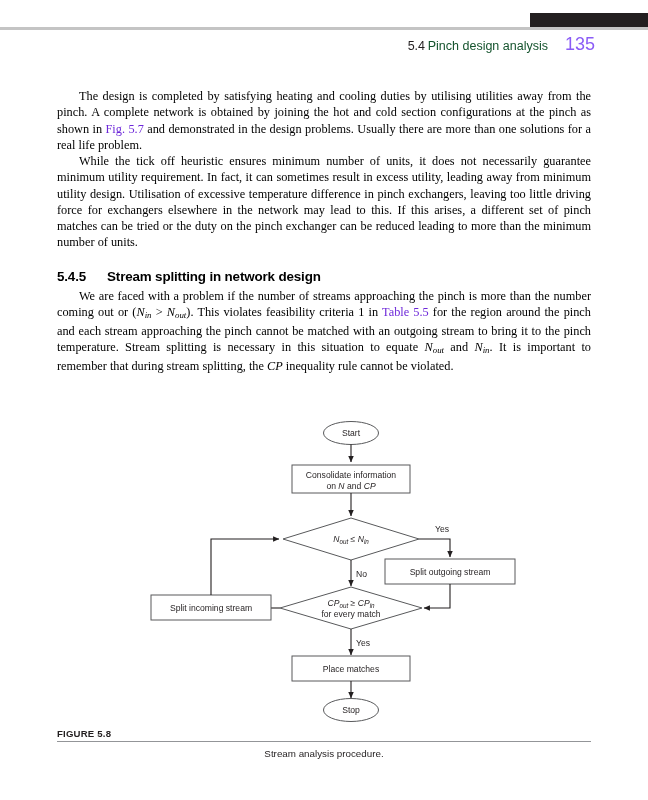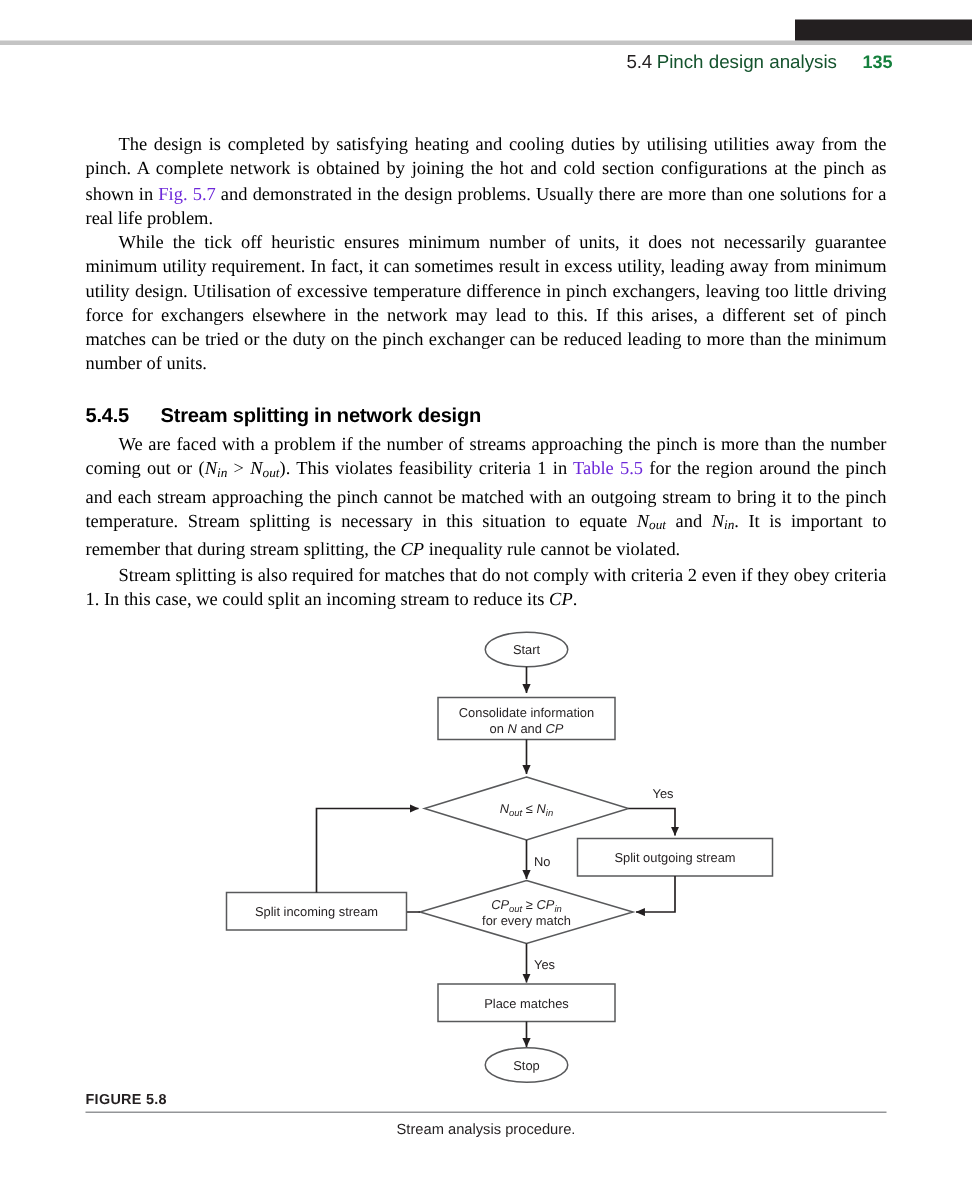--- a/index.html
+++ b/index.html
@@ -44,24 +44,24 @@
   #running-head .sec-num {
     font-weight: normal;
     color: #231f20;
     letter-spacing: -0.1px;
   }
   #running-head .sec-title {
     color: #14532d;
     margin-left: 3px;
   }
   #running-head .page-num {
-    font-weight: bold;
-    color: #15803d;
+    font-weight: normal;
+    color: #8b5cf6;
     margin-left: 17px;
-    font-size: 12px;
+    font-size: 18px;
   }
 
   
   #content {
     position: absolute;
     left: 57px;
     top: 88px;
     width: 534px;
   }
   p.body {
@@ -162,21 +162,20 @@
 <div id="content">
 
   <p class="body"><span>The design is completed by satisfying heating and cooling duties by utilising utilities away from the pinch. A complete network is obtained by joining the hot and cold section configurations at the pinch as shown in </span><span class="xref">Fig. 5.7</span><span> and demonstrated in the design problems. Usually there are more than one solutions for a real life problem.</span></p>
 
   <p class="body">While the tick off heuristic ensures minimum number of units, it does not necessarily guarantee minimum utility requirement. In fact, it can sometimes result in excess utility, leading away from minimum utility design. Utilisation of excessive temperature difference in pinch exchangers, leaving too little driving force for exchangers elsewhere in the network may lead to this. If this arises, a different set of pinch matches can be tried or the duty on the pinch exchanger can be reduced leading to more than the minimum number of units.</p>
 
   <h3 class="section-head"><span class="num">5.4.5</span><span>Stream splitting in network design</span></h3>
 
   <p class="body"><span>We are faced with a problem if the number of streams approaching the pinch is more than the number coming out or (</span><span class="it">N</span><sub class="v">in</sub><span> &gt; </span><span class="it">N</span><sub class="v">out</sub><span>). This violates feasibility criteria 1 in </span><span class="xref">Table 5.5</span><span> for the region around the pinch and each stream approaching the pinch cannot be matched with an outgoing stream to bring it to the pinch temperature. Stream splitting is necessary in this situation to equate </span><span class="it">N</span><sub class="v">out</sub><span> and </span><span class="it">N</span><sub class="v">in</sub><span>. It is important to remember that during stream splitting, the </span><span class="it">CP</span><span> inequality rule cannot be violated.</span></p>
 
-  <p class="body"><span>Stream splitting is also required for matches that do not comply with criteria 2 even if they obey criteria 1. In this case, we could split an incoming stream to reduce its </span><span class="it">CP</span><span>.</span></p>
 
 
 </div>
 
 <div id="flowchart">
 <svg width="400" height="310" viewBox="0 0 400 310" xmlns="http://www.w3.org/2000/svg">
   <defs>
     <marker id="arrow" markerWidth="7" markerHeight="7" refX="5.4" refY="2.5" orient="auto" markerUnits="strokeWidth">
       <path d="M0,0 L5.6,2.5 L0,5 z" fill="#231f20"></path>
     </marker>

